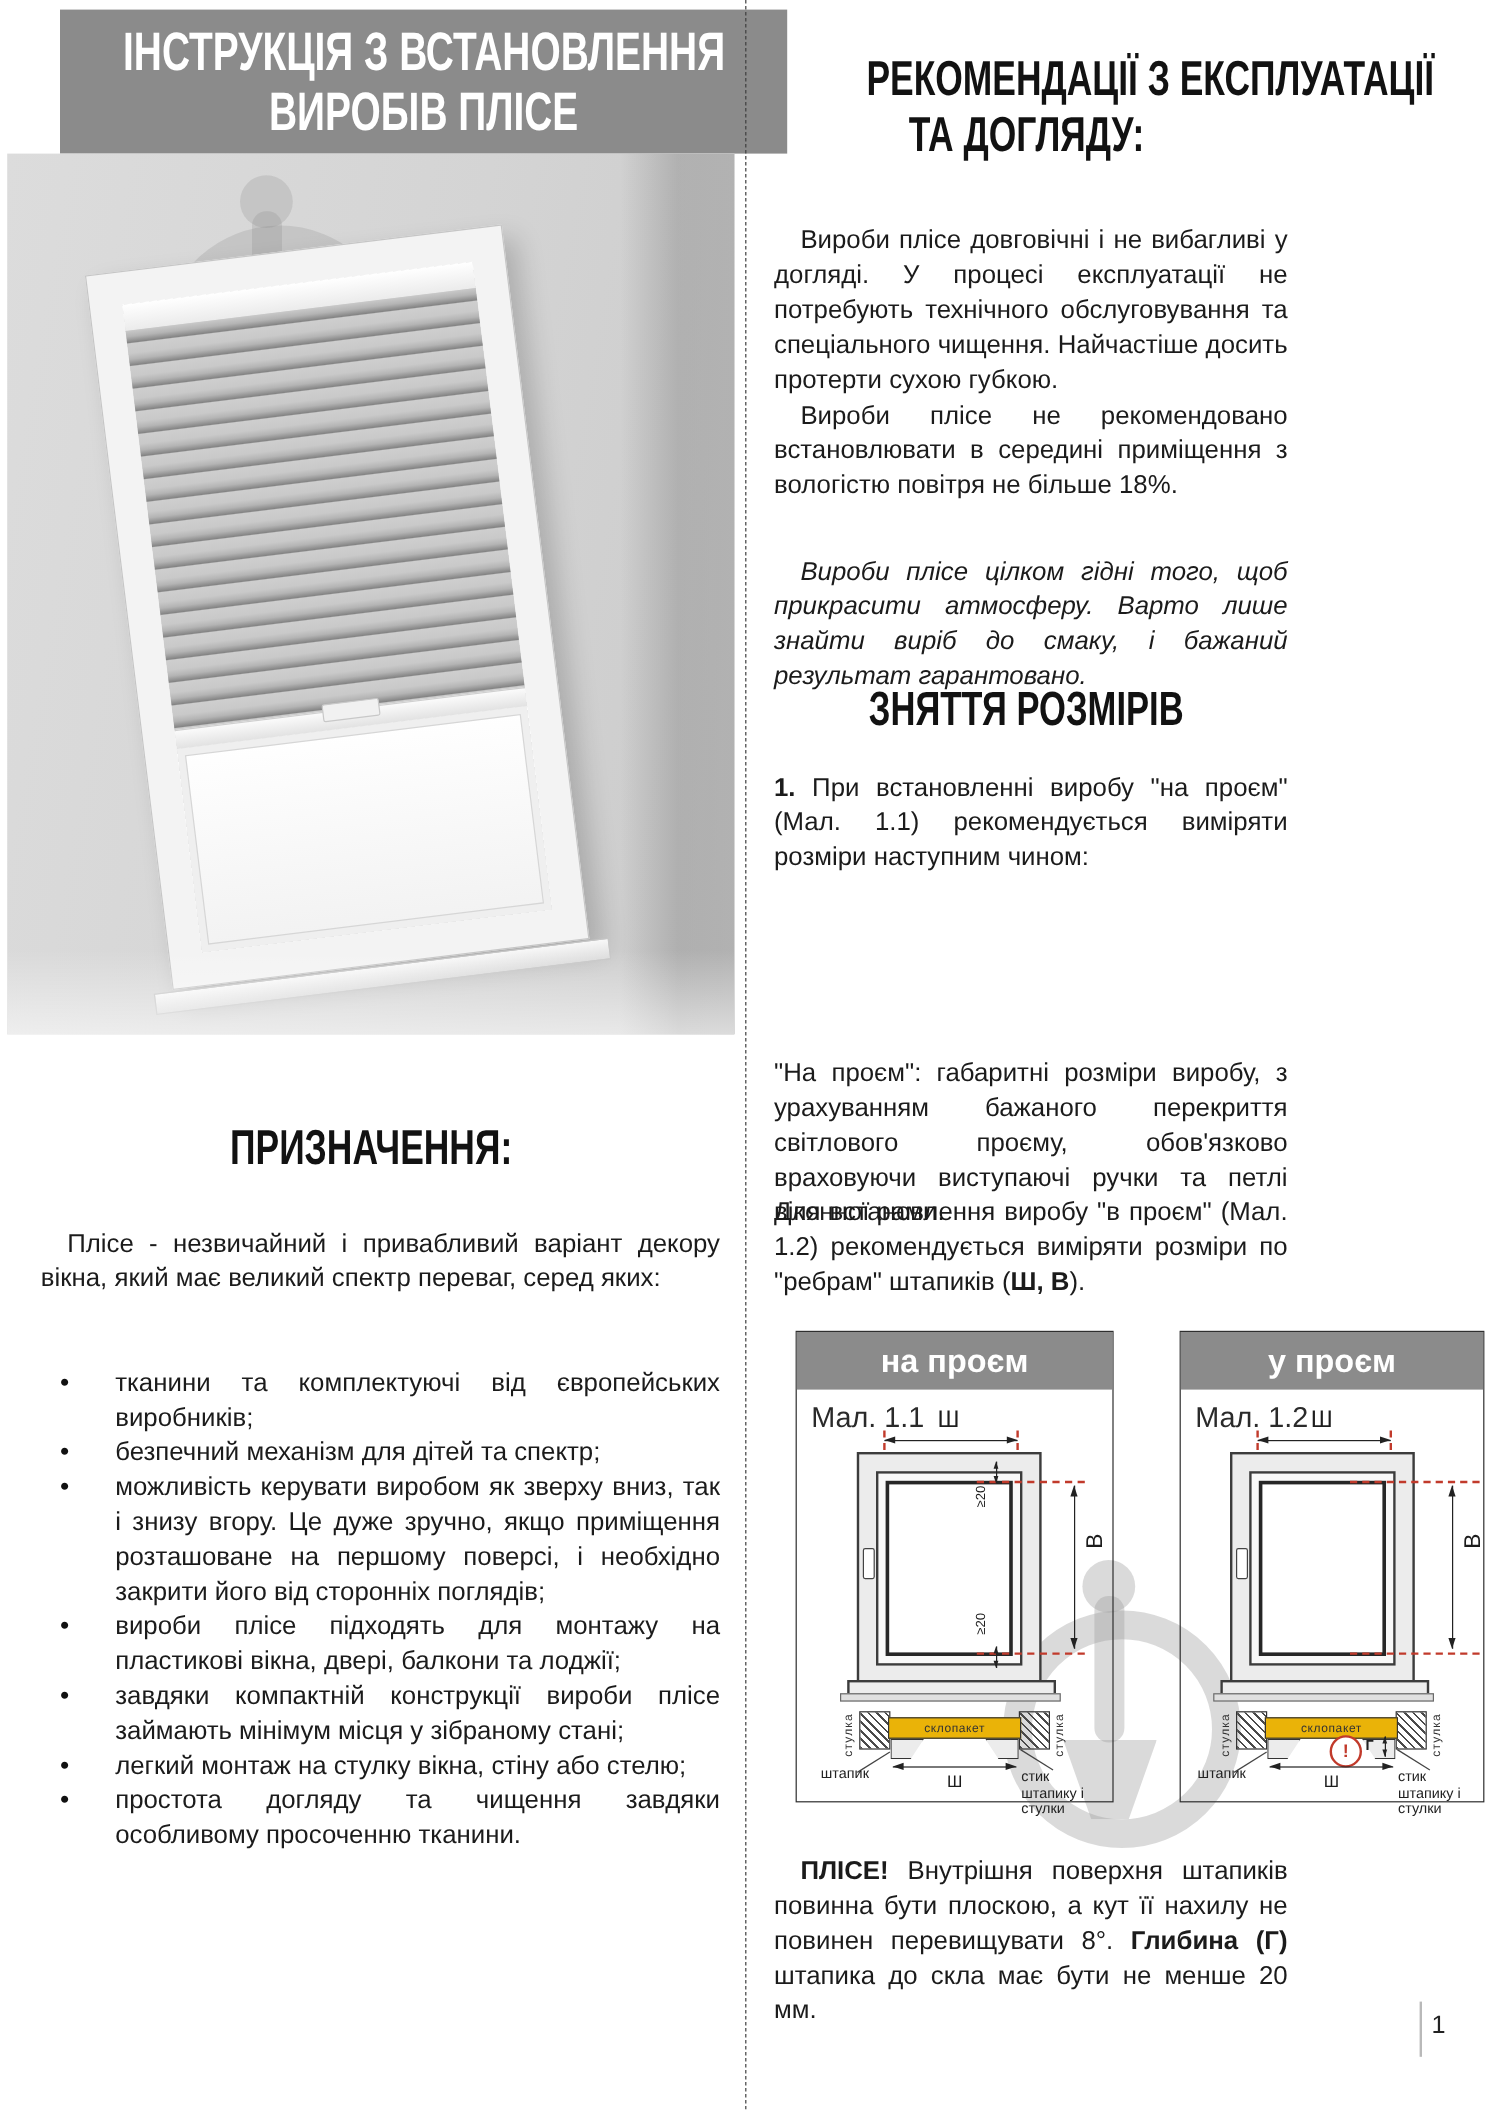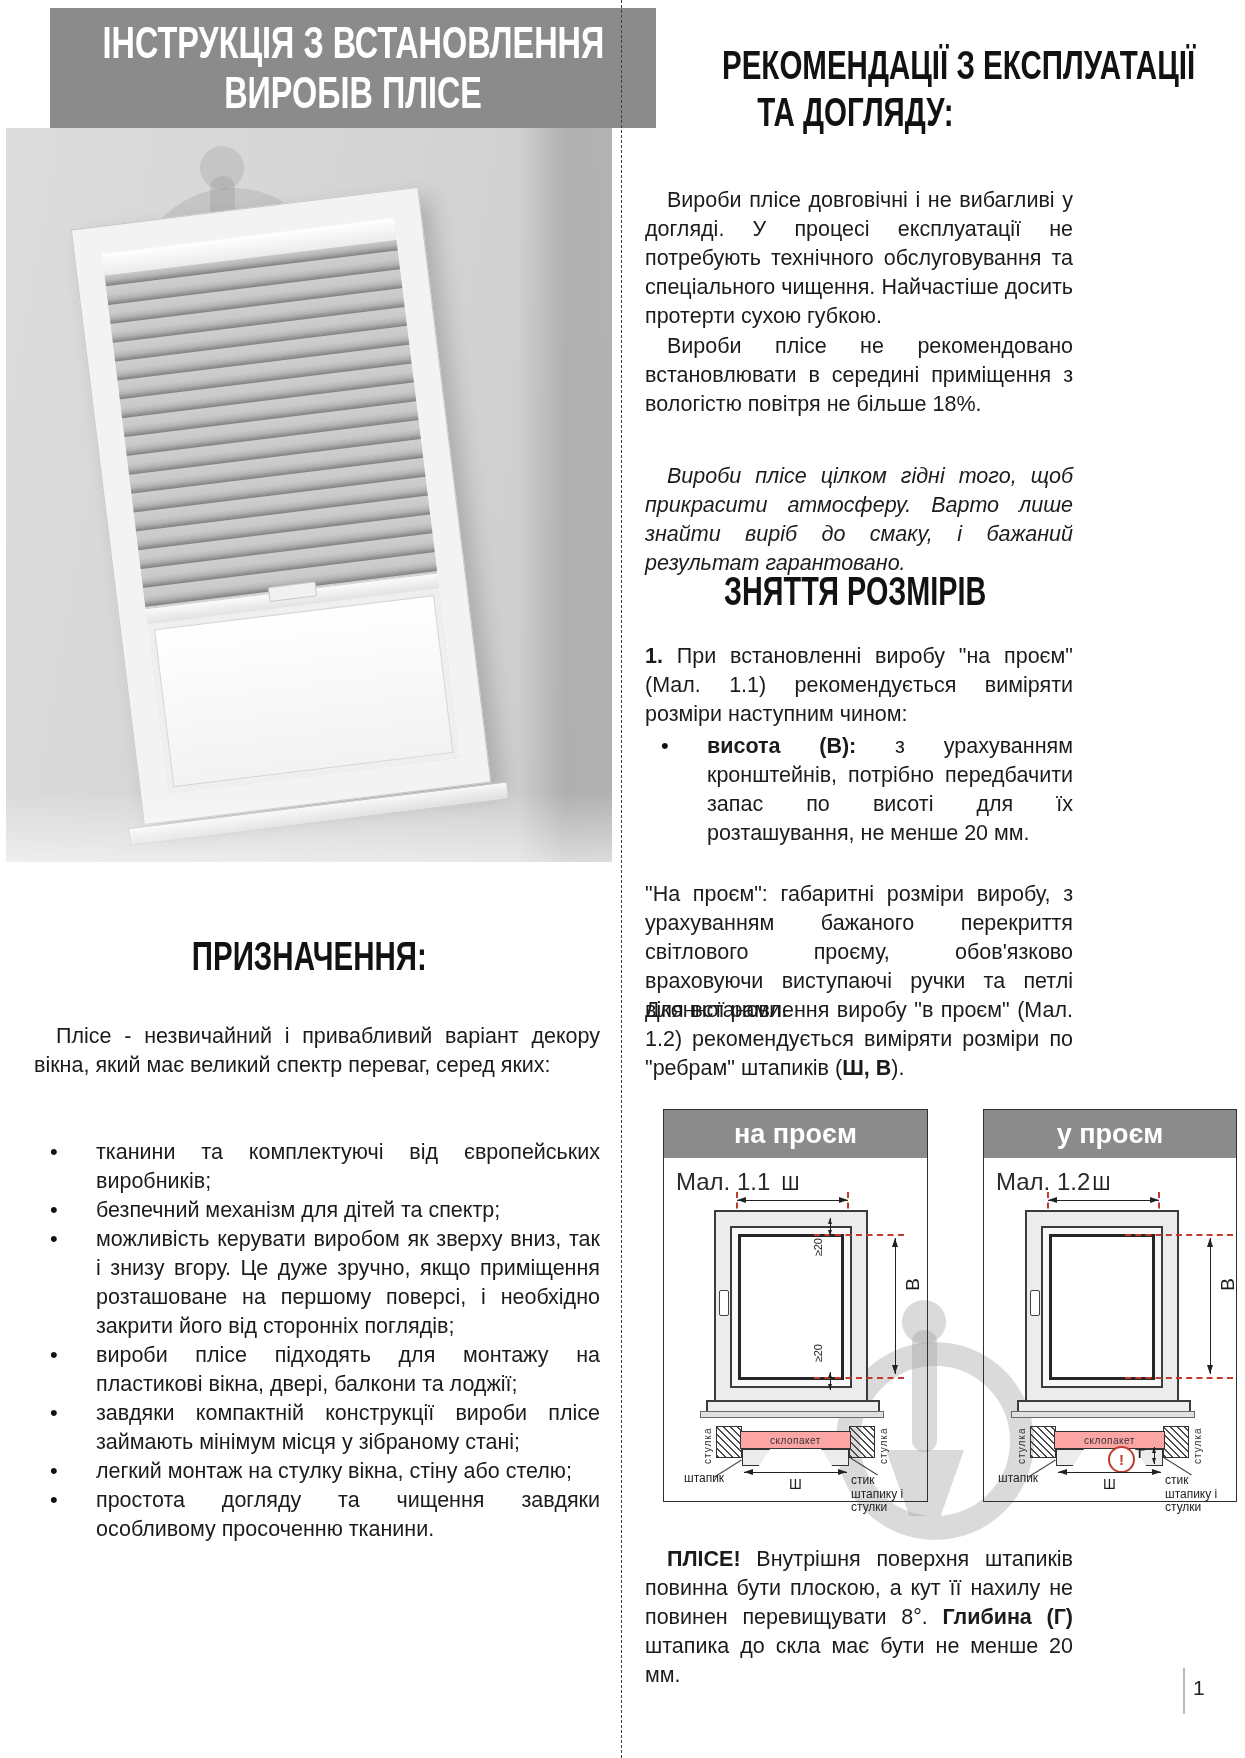--- a/index.html
+++ b/index.html
@@ -93,21 +93,21 @@
   .dim-v.small::before{border-bottom-width:6px;border-left-width:2.5px;border-right-width:2.5px;left:-3px;}
   .dim-v.small::after{border-top-width:6px;border-left-width:2.5px;border-right-width:2.5px;left:-3px;}
 
   .dim-label{position:absolute;font-size:20px;color:#1d1d1d;text-align:center;}
   .clr-label{position:absolute;font-size:11px;color:#1d1d1d;}
 
   
   .xsec{position:absolute;}
   .hatch{position:absolute;border:1px solid #333;
          background:repeating-linear-gradient(45deg,#4a4a4a 0 1.5px,rgba(0,0,0,0) 1.5px 5px);}
-  .xglass{position:absolute;background:#fca5a5;border:1.5px solid #333;
+  .xglass{position:absolute;background:#eab308;border:1.5px solid #333;
           display:flex;align-items:center;justify-content:center;font-size:10px;color:#333;letter-spacing:0.5px;}
   .bead{position:absolute;background:#ececec;border:1px solid #333;}
   .bead-l{clip-path:polygon(0 0,100% 0,60% 100%,0 100%);}
   .bead-r{clip-path:polygon(0 0,100% 0,100% 100%,40% 100%);}
   .xsash-label{position:absolute;font-size:10px;color:#333;letter-spacing:1px;}
   .leader{position:absolute;border-top:1.2px solid #444;}
   .xlabel{position:absolute;font-size:12px;color:#222;line-height:13.5px;}
   .warn-circle{position:absolute;width:23px;height:23px;border:2.5px solid #c13a2b;border-radius:50%;
          color:#c13a2b;font-weight:bold;font-size:15px;display:flex;align-items:center;justify-content:center;background:#fff;}
 
@@ -188,24 +188,20 @@
 <div class="abs heading" style="left:630px;top:568px;width:450px;font-size:40px;line-height:46px;z-index:1;">
   <span class="cond">ЗНЯТТЯ РОЗМІРІВ</span>
 </div>
 
 <div class="abs body-text" style="left:645px;top:642px;width:428px;z-index:1;">
   <span class="b">1.</span>
   <span>При встановленні виробу "на проєм" (Мал. 1.1) рекомендується виміряти розміри наступним чином:</span>
 </div>
 
 <ul class="abs plain" id="measure-list" style="left:645px;top:732px;width:428px;z-index:1;">
-  <li>
-    <span class="b">висота (В):</span>
-    <span>з урахуванням кронштейнів, потрібно передбачити запас по висоті для їх розташування, не менше 20 мм.</span>
-  </li>
 </ul>
 
 <div class="abs body-text" style="left:645px;top:880px;width:428px;z-index:1;">"На проєм": габаритні розміри виробу, з урахуванням бажаного перекриття світлового проєму, обов'язково враховуючи виступаючі ручки та петлі віконної рами.</div>
 
 <div class="abs body-text" style="left:645px;top:996px;width:428px;z-index:1;">
   <span>Для встановлення виробу "в проєм" (Мал. 1.2) рекомендується виміряти розміри по "ребрам" штапиків (</span><span class="b">Ш, В</span><span>).</span>
 </div>
 
 <div class="abs diagram" style="left:663px;top:1109px;width:263px;height:391px;">
   <div class="dg-header">

